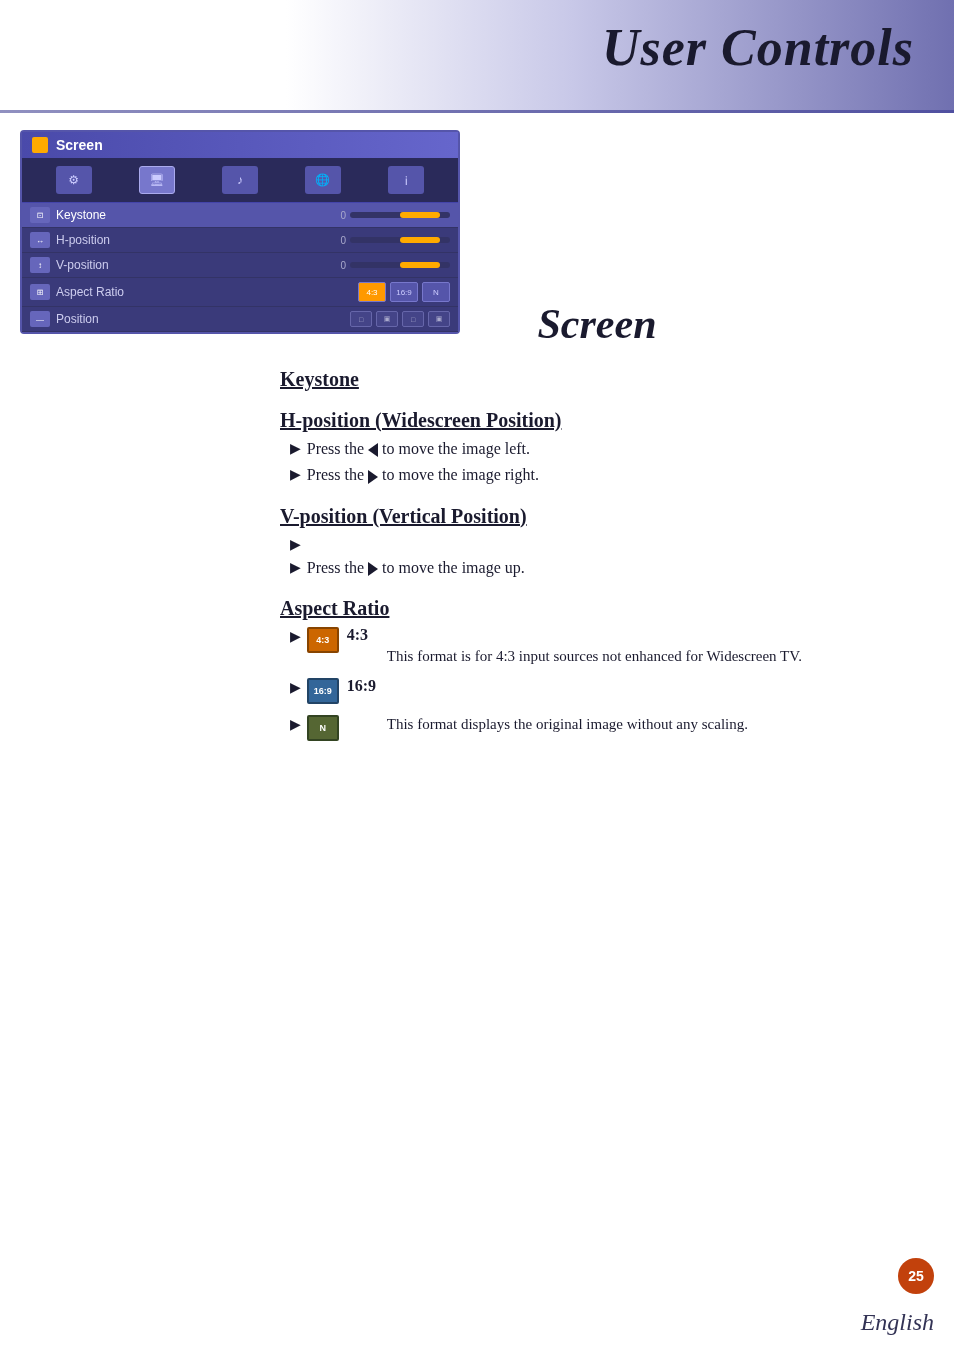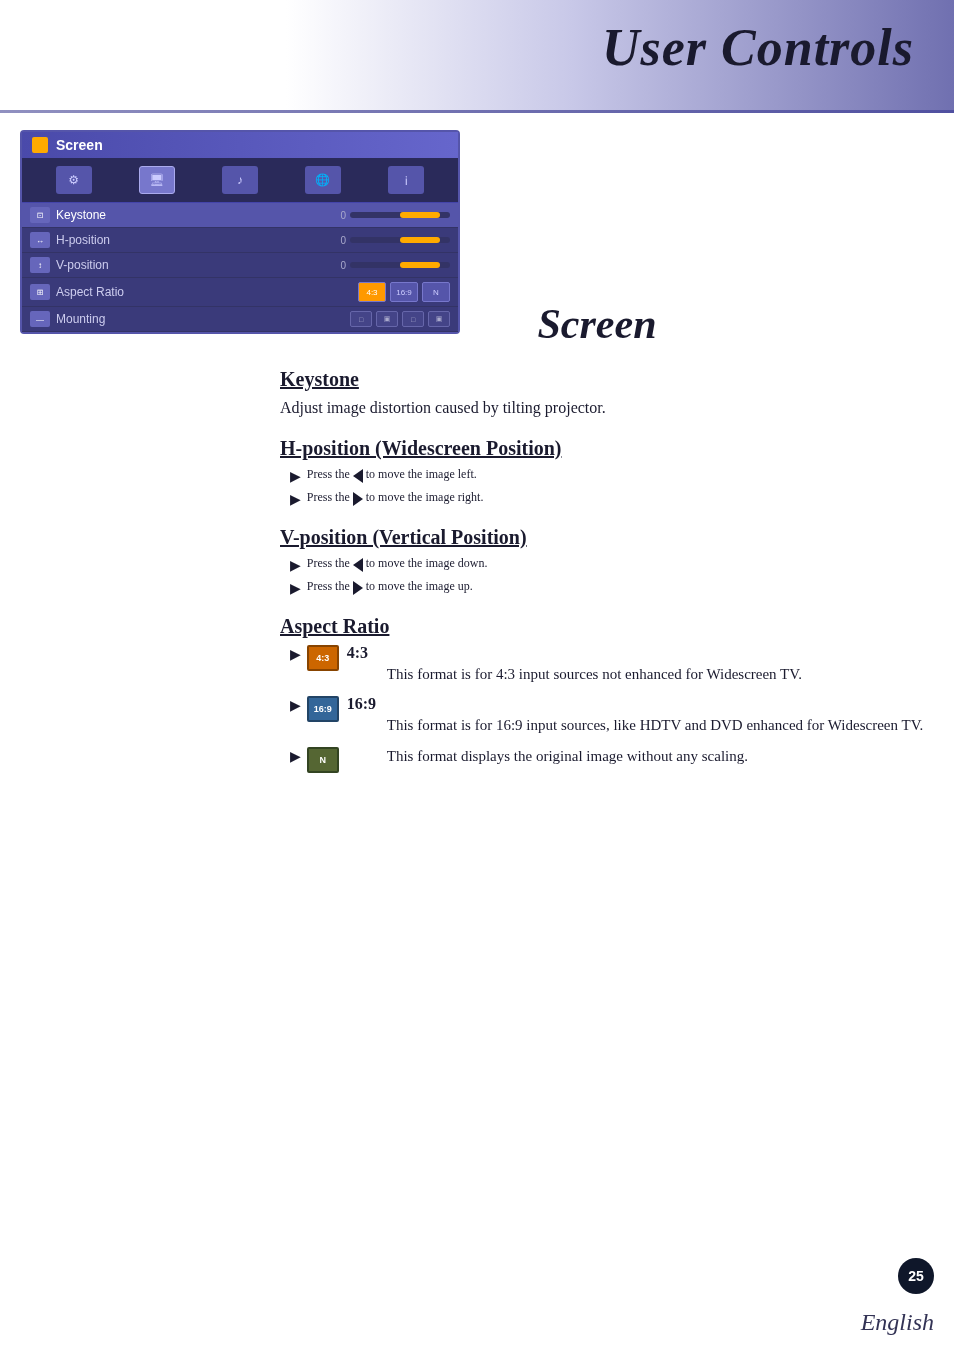--- a/index.html
+++ b/index.html
@@ -248,21 +248,21 @@
 
     .bullet-arrow {
       color: #1a1a2e;
       font-size: 14px;
       margin-right: 6px;
       margin-top: 2px;
       flex-shrink: 0;
     }
 
     .bullet-text {
-      font-size: 12px;
+      font-size: 16px;
       color: #1a1a2e;
       line-height: 1.4;
     }
 
     .arrow-left {
       border-top: 7px solid transparent;
       border-bottom: 7px solid transparent;
       border-right: 10px solid #1a1a2e;
       display: inline-block;
       vertical-align: middle;
@@ -330,21 +330,21 @@
       margin-left: 40px;
     }
 
     
     .page-number-badge {
       position: absolute;
       bottom: 60px;
       right: 20px;
       width: 36px;
       height: 36px;
-      background: #0f172a;
+      background: #c2410c;
       border-radius: 50%;
       display: flex;
       align-items: center;
       justify-content: center;
       color: #ffffff;
       font-size: 14px;
       font-weight: bold;
       font-family: Arial, sans-serif;
     }
 
@@ -425,51 +425,49 @@
     <div class="osd-item-icon">⊞</div>
     <span class="osd-item-label">Aspect Ratio</span>
     <div class="osd-aspect-icons">
       <div class="osd-aspect-icon highlight">4:3</div>
       <div class="osd-aspect-icon">16:9</div>
       <div class="osd-aspect-icon">N</div>
     </div>
   </div>
   <div class="osd-menu-item">
     <div class="osd-item-icon">—</div>
-    <span class="osd-item-label">Mounting</span>
+    <span class="osd-item-label">Position</span>
     <div class="osd-mounting-icons">
       <div class="osd-mounting-icon">□</div>
       <div class="osd-mounting-icon">▣</div>
       <div class="osd-mounting-icon">□</div>
       <div class="osd-mounting-icon">▣</div>
     </div>
   </div>
 </div>
 
 <div class="main-content">
 
   <div class="section-title-screen">Screen</div>
 
   <div class="subsection-heading">Keystone</div>
-  <div class="body-text">Adjust image distortion caused by tilting projector.</div>
 
   <div class="subsection-heading">H-position (Widescreen Position)</div>
   <div class="bullet-item">
     <span class="bullet-arrow">▶</span>
     <span class="bullet-text">Press the <span class="arrow-left"></span> to move the image left.</span>
   </div>
   <div class="bullet-item">
     <span class="bullet-arrow">▶</span>
     <span class="bullet-text">Press the <span class="arrow-right"></span> to move the image right.</span>
   </div>
 
   <div class="subsection-heading">V-position (Vertical Position)</div>
   <div class="bullet-item">
     <span class="bullet-arrow">▶</span>
-    <span class="bullet-text">Press the <span class="arrow-left"></span> to move the image down.</span>
   </div>
   <div class="bullet-item">
     <span class="bullet-arrow">▶</span>
     <span class="bullet-text">Press the <span class="arrow-right"></span> to move the image up.</span>
   </div>
 
   <div class="subsection-heading">Aspect Ratio</div>
 
   <div class="aspect-item">
     <span class="bullet-arrow">▶</span>
@@ -478,21 +476,20 @@
       <div class="aspect-item-label">4:3</div>
       <div class="aspect-item-desc">This format is for 4:3 input sources not enhanced for Widescreen TV.</div>
     </div>
   </div>
 
   <div class="aspect-item">
     <span class="bullet-arrow">▶</span>
     <div class="aspect-item-icon ratio-16-9">16:9</div>
     <div class="aspect-item-content">
       <div class="aspect-item-label">16:9</div>
-      <div class="aspect-item-desc">This format is for 16:9 input sources, like HDTV and DVD enhanced for Widescreen TV.</div>
     </div>
   </div>
 
   <div class="aspect-item">
     <span class="bullet-arrow">▶</span>
     <div class="aspect-item-icon ratio-native">N</div>
     <div class="aspect-item-content">
       <div class="aspect-item-desc">This format displays the original image without any scaling.</div>
     </div>
   </div>

